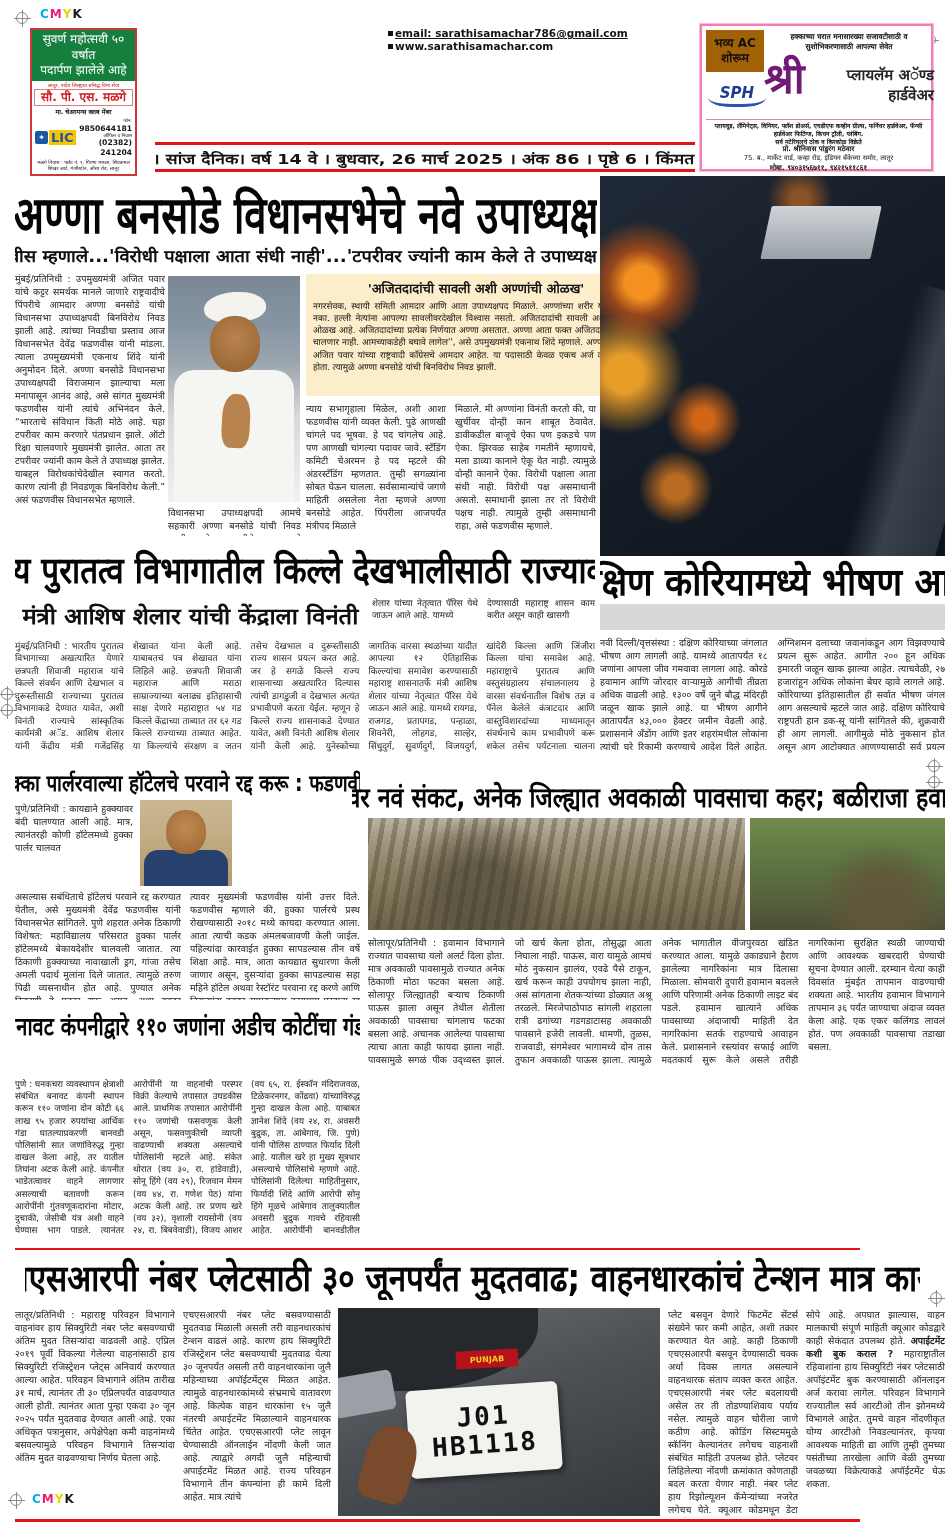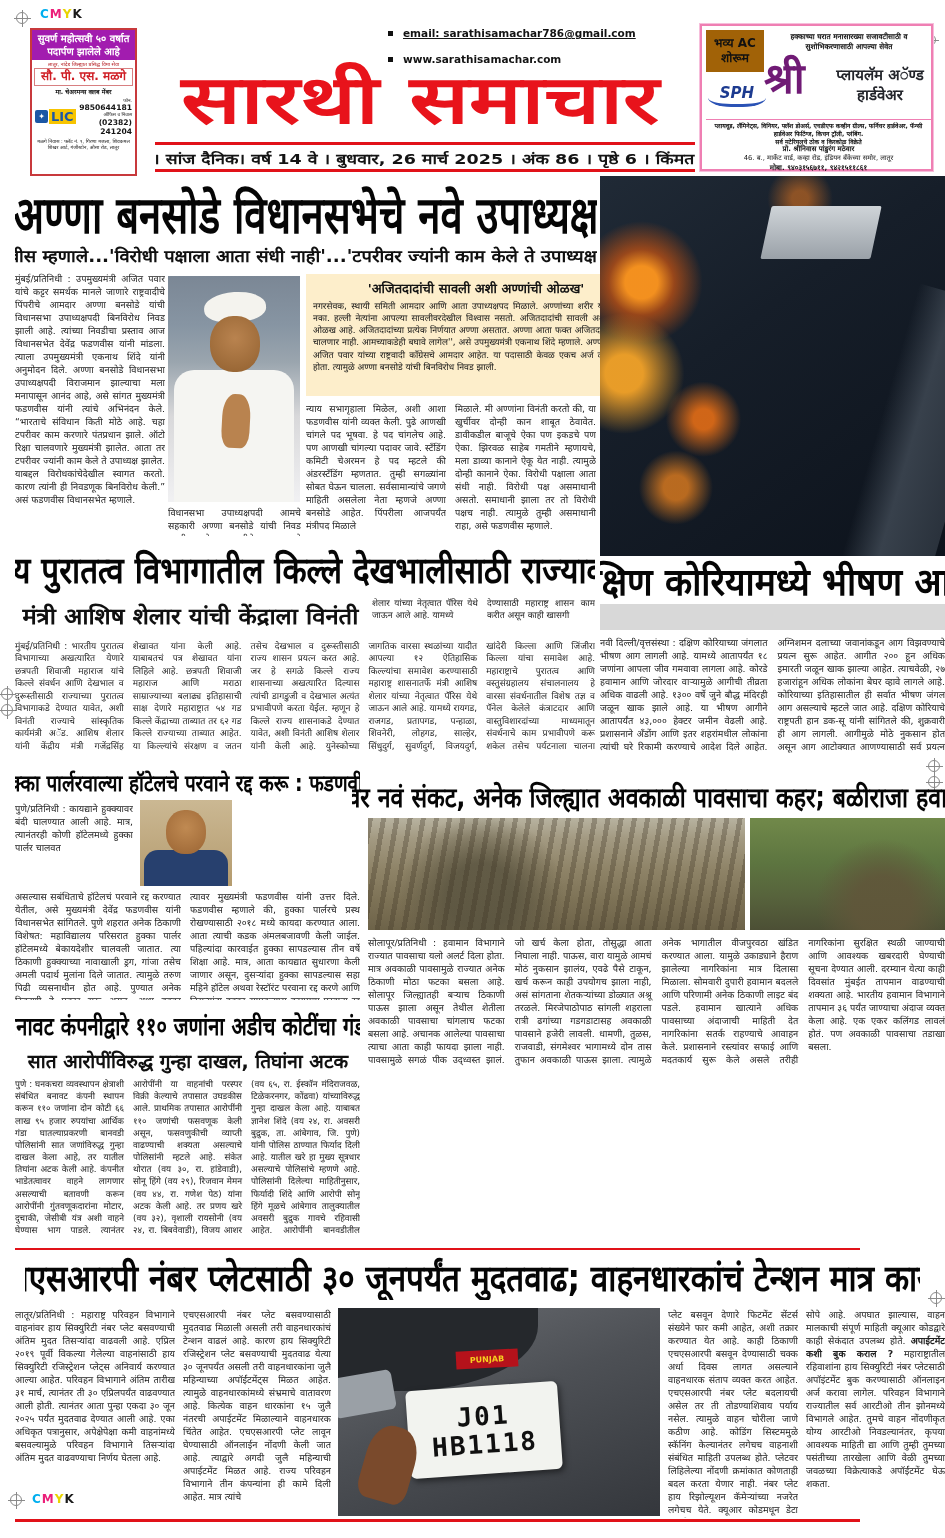--- a/index.html
+++ b/index.html
@@ -12,49 +12,49 @@
 .cmyk .c{color:#00aeef}.cmyk .m{color:#ec1e79}.cmyk .y{color:#e8d400}.cmyk .k{color:#1a1a1a}
 .rule{position:absolute;background:#e11219}
 .headline{position:absolute;font-weight:bold;color:#050505;display:flex;justify-content:center;align-items:center;overflow:hidden;white-space:nowrap}
 .headline>span{display:inline-block}
 .subhead{position:absolute;font-weight:bold;color:#101010;display:flex;justify-content:center;align-items:center;overflow:hidden;white-space:nowrap}
 .subhead>span{display:inline-block}
 .bodytext{position:absolute;font-size:9.3px;line-height:1.4;text-align:justify;overflow:hidden;color:#1d1d1d}
 .photo{position:absolute;overflow:hidden}
 
 .left-ad{position:absolute;left:30px;top:28px;width:107px;height:148px;border:2px solid #c8393c;background:#fff;display:flex;flex-direction:column;text-align:center}
-.la-banner{background:#a21caf;color:#fff;font-size:10px;font-weight:bold;line-height:1.3;padding:2px 1px}
+.la-banner{background:#15803d;color:#fff;font-size:12px;font-weight:normal;line-height:1.3;padding:2px 1px}
 .la-sub{font-size:5px;color:#b01116;padding:1px 0}
 .la-name{font-size:12px;font-weight:bold;color:#cf1e25;border:1px solid #d87f81;margin:0 2px;line-height:1.3}
 .la-desig{font-size:6.2px;font-weight:bold;padding:1px 0}
 .la-lic{display:flex;align-items:center;justify-content:space-between;padding:1px 3px}
 .la-licbox{display:flex;align-items:center;gap:1px}
 .la-licsq{width:13px;height:13px;background:#1c57a5;border-radius:2px;color:#fff;font-size:8px;display:flex;align-items:center;justify-content:center}
 .la-lictx{background:#f7c400;color:#1c57a5;font-weight:bold;font-size:13px;padding:0 2px}
 .la-phcol{text-align:right;line-height:1.2}
 .la-phlabel{font-size:4.6px;display:block}
 .la-phone{font-size:7.6px;font-weight:bold;display:block}
 .la-addr{font-size:4.9px;line-height:1.3;padding:1px 2px}
 
 .contact{position:absolute;left:388px;top:27px;width:270px;font-weight:bold}
-.contact .row{display:flex;align-items:center;gap:10px;margin-bottom:14px}
+.contact .row{display:flex;align-items:center;gap:2px;margin-bottom:1px}
 .contact .sq{width:5px;height:5px;background:#111;flex:0 0 auto}
 .contact .em{font-size:10.5px;text-decoration:underline}
 .contact .web{font-size:10.5px}
 .masthead{position:absolute;left:138px;top:50px;width:565px;height:94px;display:flex;align-items:center;justify-content:center;overflow:visible}
 .masthead>span{font-size:62px;font-weight:bold;color:#e8131b;white-space:nowrap;transform:scale(1.42,1.08);display:inline-block}
 .dateline{position:absolute;left:155px;top:146px;width:540px;height:24px;display:flex;align-items:center;justify-content:center;overflow:hidden}
 .dateline>span{font-size:13px;font-weight:bold;white-space:nowrap;transform:scale(1.35,1.1);display:inline-block}
 
 .right-ad{position:absolute;left:700px;top:24px;width:233px;height:147px;border:2px solid #ef7fb3;outline:1px solid #f6bedb;background:#fff;text-align:center}
 .ra-badge{position:absolute;left:4px;top:4px;width:58px;background:#a16207;font-size:12px;font-weight:bold;line-height:1.25;padding:6px 0;color:#111}
 .ra-tag{position:absolute;left:64px;top:6px;width:166px;font-size:7.3px;font-weight:bold;line-height:1.4}
 .ra-sph{position:absolute;left:6px;top:58px;width:58px;font-size:15px;font-weight:bold;font-style:italic;color:#1d3b90;border-bottom:3px solid #2a52b5;border-radius:0 0 40% 40%;padding-bottom:2px}
 .ra-shree{position:absolute;left:62px;top:32px;font-size:42px;font-weight:bold;color:#701a75;line-height:1}
-.ra-brand{position:absolute;left:124px;top:40px;width:108px;font-size:15px;font-weight:bold;color:#23252b;text-align:center;line-height:1.3}
+.ra-brand{position:absolute;left:124px;top:40px;width:108px;font-size:15px;font-weight:bold;color:#23252b;text-align:right;line-height:1.3}
 .ra-div{position:absolute;left:4px;top:93px;width:225px;height:1px;background:#ef7fb3}
 .ra-products{position:absolute;left:3px;top:96px;width:227px;font-size:6.1px;font-weight:bold;line-height:1.35;color:#111}
 .ra-prop{position:absolute;left:3px;top:118px;width:227px;font-size:7px;font-weight:bold}
 .ra-addr{position:absolute;left:3px;top:127px;width:227px;font-size:6.8px}
 .ra-mob{position:absolute;left:3px;top:136px;width:227px;font-size:7.2px;font-weight:bold}
 
 .photo-anna{left:168px;top:276px;width:132px;height:226px;background:linear-gradient(180deg,#7b8795 0%,#8795a3 22%,#9aa5ae 38%,#d8d8da 62%,#f1f1f3 100%)}
 .pa-cap{position:absolute;left:36px;top:16px;width:62px;height:30px;background:#f4f3ee;border-radius:50% 50% 42% 42%;transform:rotate(-4deg)}
 .pa-face{position:absolute;left:42px;top:40px;width:50px;height:56px;background:radial-gradient(circle at 50% 40%,#b9834f,#91602f);border-radius:46%}
 .pa-torso{position:absolute;left:6px;top:94px;width:120px;height:132px;background:#f5f5f2;border-radius:20px 20px 0 0}
@@ -132,23 +132,20 @@
     <div class="row">
       <span class="sq"></span>
       <span class="em">email: sarathisamachar786@gmail.com</span>
     </div>
     <div class="row">
       <span class="sq"></span>
       <span class="web">www.sarathisamachar.com</span>
     </div>
   </div>
 
-  <div class="masthead">
-    <span>सारथी समाचार</span>
-  </div>
   <div class="rule" style="left:155px;top:142px;width:540px;height:3px"></div>
   <div class="dateline">
     <span>लातूर । सांज दैनिक। वर्ष 14 वे । बुधवार, 26 मार्च 2025 । अंक 86 । पृष्ठे 6 । किंमत 2 रु.</span>
   </div>
   <div class="rule" style="left:155px;top:169px;width:540px;height:3px"></div>
 
   <div class="right-ad">
     <div class="ra-badge">
       <div>भव्य AC</div>
       <div>शोरूम</div>
@@ -159,21 +156,21 @@
     <div class="ra-brand">
       <div>प्लायलॅम अॅण्ड</div>
       <div>हार्डवेअर</div>
     </div>
     <div class="ra-div"></div>
     <div class="ra-products">
       <span>प्लायवूड, लॅमिनेट्स, विनियर, फ्लॅश डोअर्स, एचडीएफ कव्हीन ग्रील्स, फर्निचर हार्डवेअर, फॅन्सी हार्डवेअर फिटिंग्ज, किचन ट्रॉली, प्लंबिंग.</span><br>
       <span>सर्व मटेरियलचे ठोक व किरकोळ विक्रेते</span>
     </div>
     <div class="ra-prop">प्रो. श्रीनिवास पांडुरंग मठेवार</div>
-    <div class="ra-addr">46. ब., मार्केट वार्ड, कव्हा रोड, इंडियन बँकेच्या समोर, लातूर</div>
+    <div class="ra-addr">75. ब., मार्केट वार्ड, कव्हा रोड, इंडियन बँकेच्या समोर, लातूर</div>
     <div class="ra-mob">मोबा. ९४०३१५६७११, ९४२१५११८६१</div>
   </div>
 
   <div class="headline" style="left:15px;top:186px;width:582px;height:54px">
     <span style="font-size:40px;transform:scale(1.0,1.28)">अण्णा बनसोडे विधानसभेचे नवे उपाध्यक्ष</span>
   </div>
   <div class="subhead" style="left:15px;top:243px;width:582px;height:24px">
     <span style="font-size:15px;transform:scale(1.22,1.12)">फडणवीस म्हणाले...'विरोधी पक्षाला आता संधी नाही'...'टपरीवर ज्यांनी काम केले ते उपाध्यक्ष झाले'</span>
   </div>
   <div class="bodytext" style="left:15px;top:272px;width:150px;height:262px">
@@ -249,23 +246,20 @@
     <span style="font-size:22px;transform:scale(1.05,1.25)">राज्यावर नवं संकट, अनेक जिल्ह्यात अवकाळी पावसाचा कहर; बळीराजा हवालदिल</span>
   </div>
   <div class="photo photo-flood-l"></div>
   <div class="photo photo-flood-r"></div>
   <div class="bodytext cols4" style="left:368px;top:936px;width:577px;height:300px">
     <span>सोलापूर/प्रतिनिधी : हवामान विभागाने राज्यात पावसाचा यलो अलर्ट दिला होता. मात्र अवकाळी पावसामुळे राज्यात अनेक ठिकाणी मोठा फटका बसला आहे. सोलापूर जिल्ह्यातही बऱ्याच ठिकाणी पाऊस झाला असून तेथील शेतीला अवकाळी पावसाचा चांगलाच फटका बसला आहे. अचानक आलेल्या पावसाचा त्याचा आता काही फायदा झाला नाही. पावसामुळे सगळं पीक उद्ध्वस्त झालं. जो खर्च केला होता, तोसुद्धा आता निघाला नाही. पाऊस, वारा यामुळे आमचं मोठं नुकसान झालंय, एवढे पैसे टाकून, खर्च करून काही उपयोगच झाला नाही, असं सांगताना शेतकऱ्यांच्या डोळ्यात अश्रू तरळले. मिरजेपाठोपाठ सांगली शहराला रात्री ढगांच्या गडगडाटासह अवकाळी पावसाने हजेरी लावली. धामणी, तुळस, राजवाडी, संगमेश्वर भागामध्ये दोन तास तुफान अवकाळी पाऊस झाला. त्यामुळे अनेक भागातील वीजपुरवठा खंडित करण्यात आला. यामुळे उकाड्याने हैराण झालेल्या नागरिकांना मात्र दिलासा मिळाला. सोमवारी दुपारी हवामान बदलले आणि परिणामी अनेक ठिकाणी लाइट बंद पडले. हवामान खात्याने अधिक पावसाच्या अंदाजाची माहिती देत नागरिकांना सतर्क राहण्याचे आवाहन केले. प्रशासनाने रस्त्यांवर सफाई आणि मदतकार्य सुरू केले असले तरीही नागरिकांना सुरक्षित स्थळी जाण्याची आणि आवश्यक खबरदारी घेण्याची सूचना देण्यात आली. दरम्यान येत्या काही दिवसांत मुंबईत तापमान वाढण्याची शक्यता आहे. भारतीय हवामान विभागाने तापमान ३६ पर्यंत जाण्याचा अंदाज व्यक्त केला आहे. एक एकर कलिंगड लावलं होतं. पण अवकाळी पावसाचा तडाखा बसला.</span>
   </div>
 
   <div class="headline" style="left:15px;top:1006px;width:345px;height:38px">
     <span style="font-size:20px;transform:scale(1.0,1.25)">बनावट कंपनीद्वारे ११० जणांना अडीच कोटींचा गंडा</span>
-  </div>
-  <div class="subhead" style="left:15px;top:1046px;width:345px;height:28px">
-    <span style="font-size:17px;transform:scale(1.12,1.12)">सात आरोपींविरुद्ध गुन्हा दाखल, तिघांना अटक</span>
   </div>
   <div class="bodytext cols3" style="left:15px;top:1078px;width:345px;height:160px;font-size:8.7px">
     <span>पुणे : घनकचरा व्यवस्थापन क्षेत्राशी संबंधित बनावट कंपनी स्थापन करून ११० जणांना दोन कोटी ६६ लाख ९५ हजार रुपयांचा आर्थिक गंडा घातल्याप्रकरणी बानवडी पोलिसांनी सात जणांविरुद्ध गुन्हा दाखल केला आहे, तर यातील तिघांना अटक केली आहे. कंपनीत भाडेतत्वावर वाहने लागणार असल्याची बतावणी करून आरोपींनी गुंतवणूकदारांना मोटार, दुचाकी, जेसीबी यंत्र अशी वाहने घेण्यास भाग पाडले. त्यानंतर आरोपींनी या वाहनांची परस्पर विक्री केल्याचे तपासात उघडकीस आले. प्राथमिक तपासात आरोपींनी ११० जणांची फसवणूक केली असून, फसवणुकीची व्याप्ती वाढण्याची शक्यता असल्याचे पोलिसांनी म्हटले आहे. संकेत थोरात (वय ३०, रा. हांडेवाडी), सोनू हिंगे (वय २९), रिजवान मेमन (वय ४४, रा. गणेश पेठ) यांना अटक केली आहे. तर प्रणय खरे (वय ३२), वृशाली रायसोनी (वय २४, रा. बिबवेवाडी), विजय आशर (वय ६५, रा. ईस्कॉन मंदिराजवळ, टिळेकरनगर, कोंढवा) यांच्याविरुद्ध गुन्हा दाखल केला आहे. याबाबत ज्ञानेश शिंदे (वय २४, रा. अवसरी बुद्रुक, ता. आंबेगाव, जि. पुणे) यांनी पोलिस ठाण्यात फिर्याद दिली आहे. यातील खरे हा मुख्य सूत्रधार असल्याचे पोलिसांचे म्हणणे आहे. पोलिसांनी दिलेल्या माहितीनुसार, फिर्यादी शिंदे आणि आरोपी सोनू हिंगे मूळचे आंबेगाव तालुक्यातील अवसरी बुद्रुक गावचे रहिवासी आहेत. आरोपींनी बानवडीतील जगताप चौक परिसरात असलेल्या एका इमारतीत कार्यालय सुरू केले होते. वाया फिक्स प्रा. लि. कंपनीचा प्रतिनिधी असल्याची बतावणी हिंगे याने तक्रारदार शिंदे यांच्याकडे केली होती.</span>
   </div>
 
   <div class="rule" style="left:15px;top:1248px;width:845px;height:2px"></div>
   <div class="headline" style="left:25px;top:1254px;width:895px;height:46px">
     <span style="font-size:28px;transform:scale(1.12,1.3)">एचएसआरपी नंबर प्लेटसाठी ३० जूनपर्यंत मुदतवाढ; वाहनधारकांचं टेन्शन मात्र कायम</span>
   </div>
   <div class="bodytext" style="left:15px;top:1308px;width:160px;height:210px">

